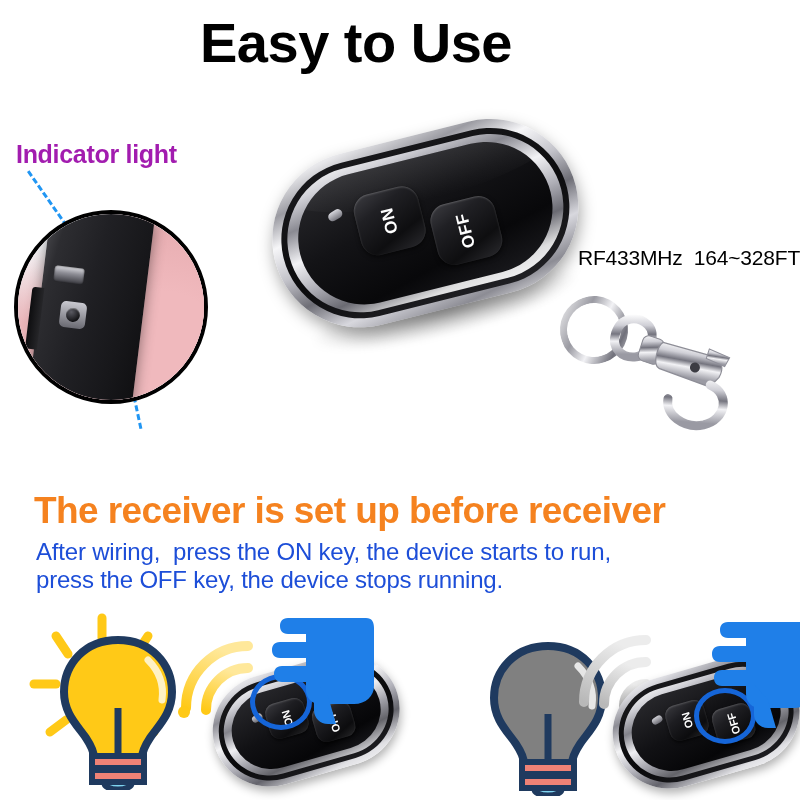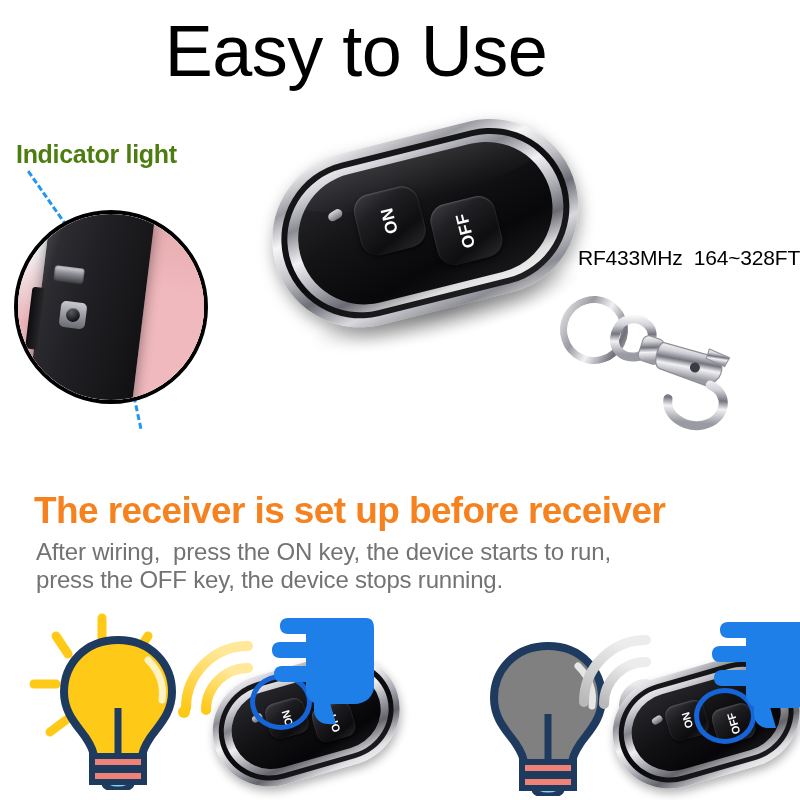--- a/index.html
+++ b/index.html
@@ -17,33 +17,33 @@
     -webkit-font-smoothing: antialiased;
   }
 
   
   #title {
     position: absolute;
     left: 0;
     top: 14px;
     width: 712px;
     text-align: center;
-    font-size: 72px;
-    font-weight: normal;
+    font-size: 56px;
+    font-weight: bold;
     letter-spacing: -0.5px;
     color: #000000;
     line-height: 1.05;
   }
 
   
   .callout-label {
     position: absolute;
     font-size: 25px;
     font-weight: bold;
-    color: #4d7c0f;
+    color: #a21caf;
     white-space: nowrap;
     letter-spacing: -0.3px;
   }
   #label-indicator { left: 16px; top: 140px; }
   #label-learning  { left: 100px; top: 430px; }
 
   
   .leader {
     position: absolute;
     border-left: 3px dashed #2196f3;
@@ -275,21 +275,21 @@
     font-size: 37px;
     font-weight: bold;
     color: #f5821f;
     letter-spacing: -0.6px;
     white-space: nowrap;
   }
   .body-line {
     position: absolute;
     left: 36px;
     font-size: 24px;
-    color: #737373;
+    color: #1d4ed8;
     white-space: pre;
     letter-spacing: -0.2px;
   }
   #body-1 { top: 538px; }
   #body-2 { top: 566px; }
 
   
   .scene { position: absolute; }
   #scene-on  { left: 22px;  top: 612px; width: 360px; height: 180px; }
   #scene-off { left: 452px; top: 618px; width: 348px; height: 176px; }

